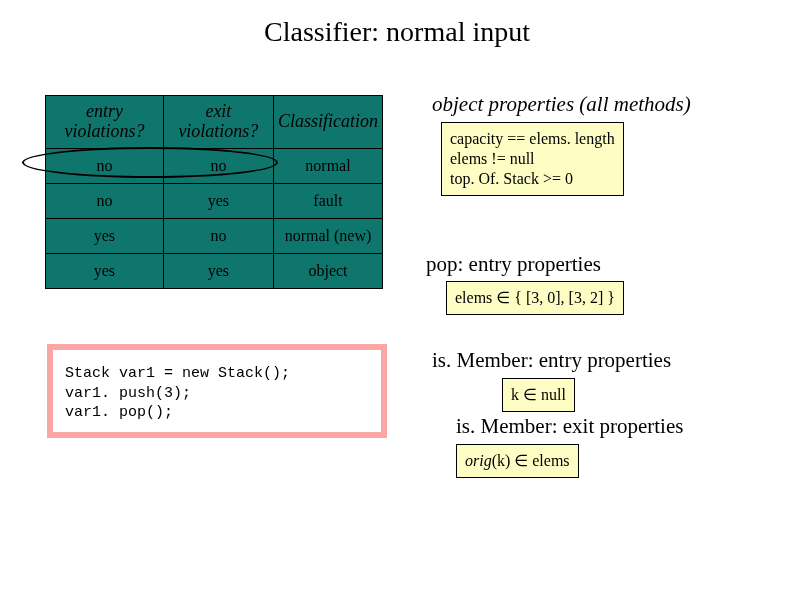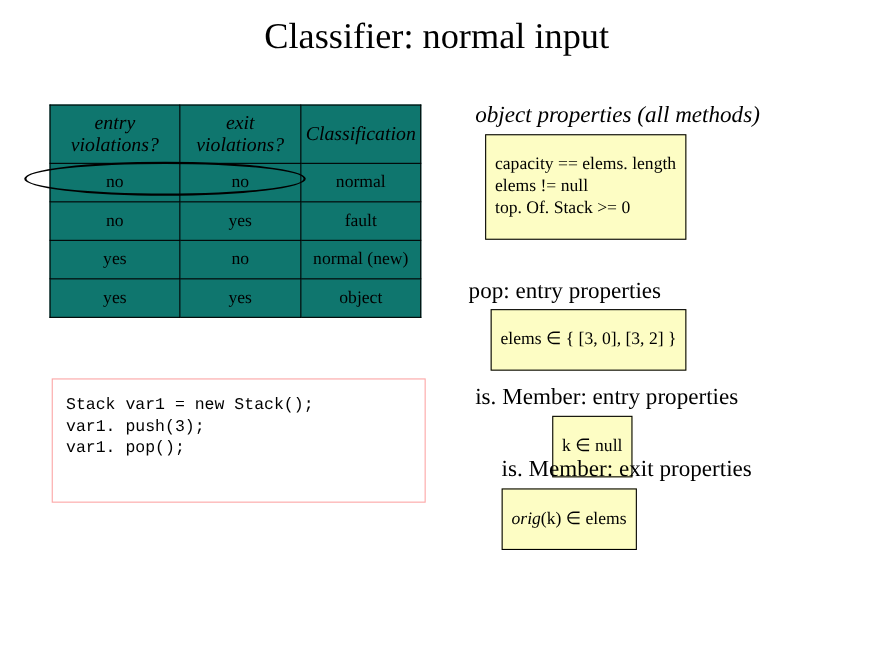--- a/index.html
+++ b/index.html
@@ -11,21 +11,21 @@
     font-family: "Times New Roman", Times, serif;
     color: #000;
     position: relative;
   }
   .title {
     position: absolute;
     top: 16px;
     left: 0;
     width: 794px;
     text-align: center;
-    font-size: 33px;
+    font-size: 28px;
   }
   
   .cls-table {
     position: absolute;
     left: 45px;
     top: 95px;
     width: 338px;
     background: #0f766e;
     border-collapse: collapse;
   }
@@ -53,39 +53,39 @@
     height: 31px;
     border: 2px solid #000;
     border-radius: 50%;
   }
   
   .code-box {
     position: absolute;
     left: 47px;
     top: 344px;
     width: 340px;
-    height: 113px;
-    border: 1px solid #fca5a5;
+    height: 94px;
+    border: 6px solid #fca5a5;
     padding: 14px 12px;
     font-family: "Courier New", Courier, monospace;
     font-size: 15px;
     white-space: pre;
     line-height: 1.3;
   }
   
   .hdr {
     position: absolute;
     font-size: 21px;
   }
   .propbox {
     position: absolute;
     background: #fdfdc4;
     border: 1px solid #000;
     font-size: 16px;
-    padding: 17px 8px;
+    padding: 6px 8px;
     line-height: 1.25;
   }
   .propbox .line { display: block; white-space: nowrap; }
   .italic { font-style: italic; }
 </style>
 </head>
 <body>
 
 <div class="title">Classifier: normal input</div>
 

